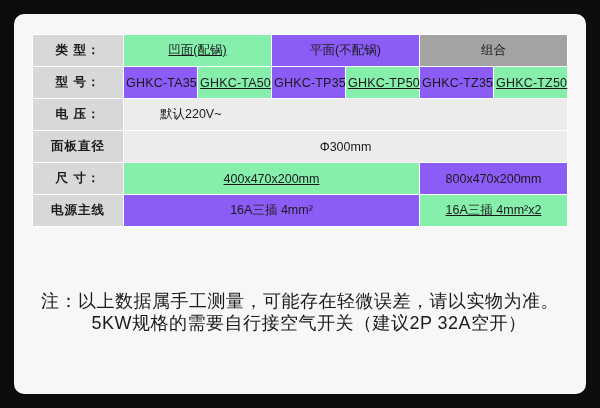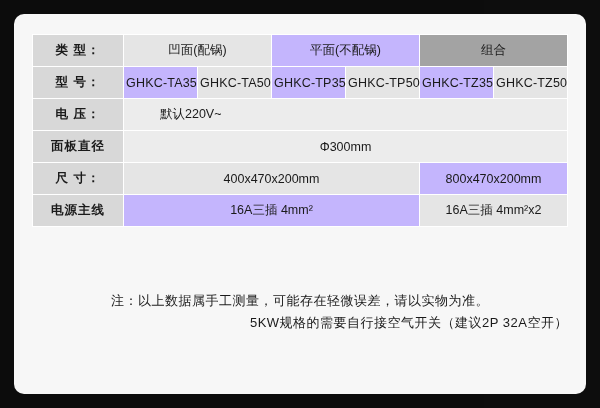--- a/index.html
+++ b/index.html
@@ -46,39 +46,39 @@
     padding: 0 2px;
     white-space: nowrap;
   }
   .lbl {
     background: #d8d8d8;
     font-weight: bold;
     letter-spacing: 1px;
     width: 86px;
     font-size: 12.5px;
   }
-  .cell-a { background: #e5e5e5; }
-  .cell-b { background: #c4b5fd; }
+  .cell-a { background: #86efac; text-decoration: underline; }
+  .cell-b { background: #8b5cf6; }
   .cell-c { background: #a3a3a3; }
   .cell-wide { background: #ececec; }
   .model { font-size: 11.5px; letter-spacing: 0.2px; margin-top: 32px; }
   .note {
     position: absolute;
     left: 18px;
     top: 276px;
     width: 536px;
     text-align: center;
     color: #1a1a1a;
   }
   .note-line {
-    font-size: 13px;
+    font-size: 18px;
     line-height: 22px;
     letter-spacing: 0.5px;
   }
-  .note-line.second { padding-left: 18px; text-align: right; }
+  .note-line.second { padding-left: 18px; }
 </style>
 </head>
 <body>
 
 <div id="page">
   <div class="sheet">
 
     <table class="spec-table">
       <tbody>
         <tr>

